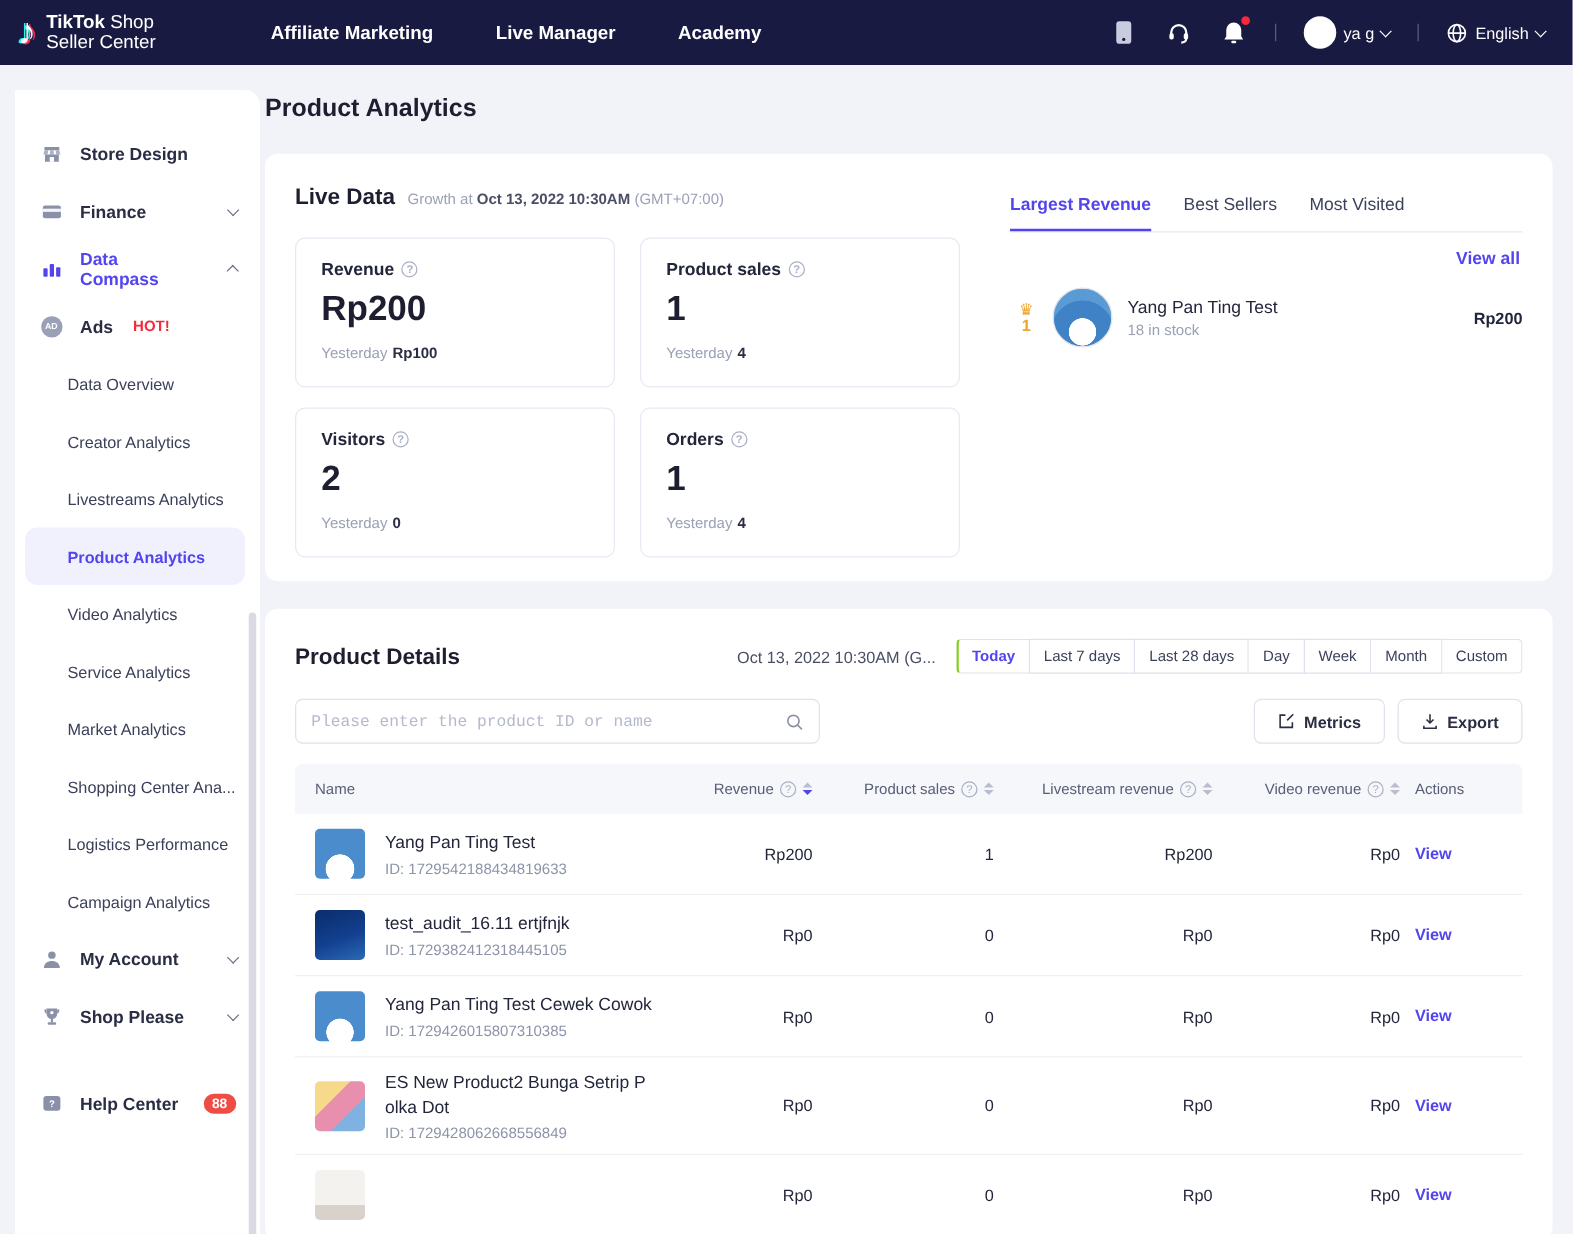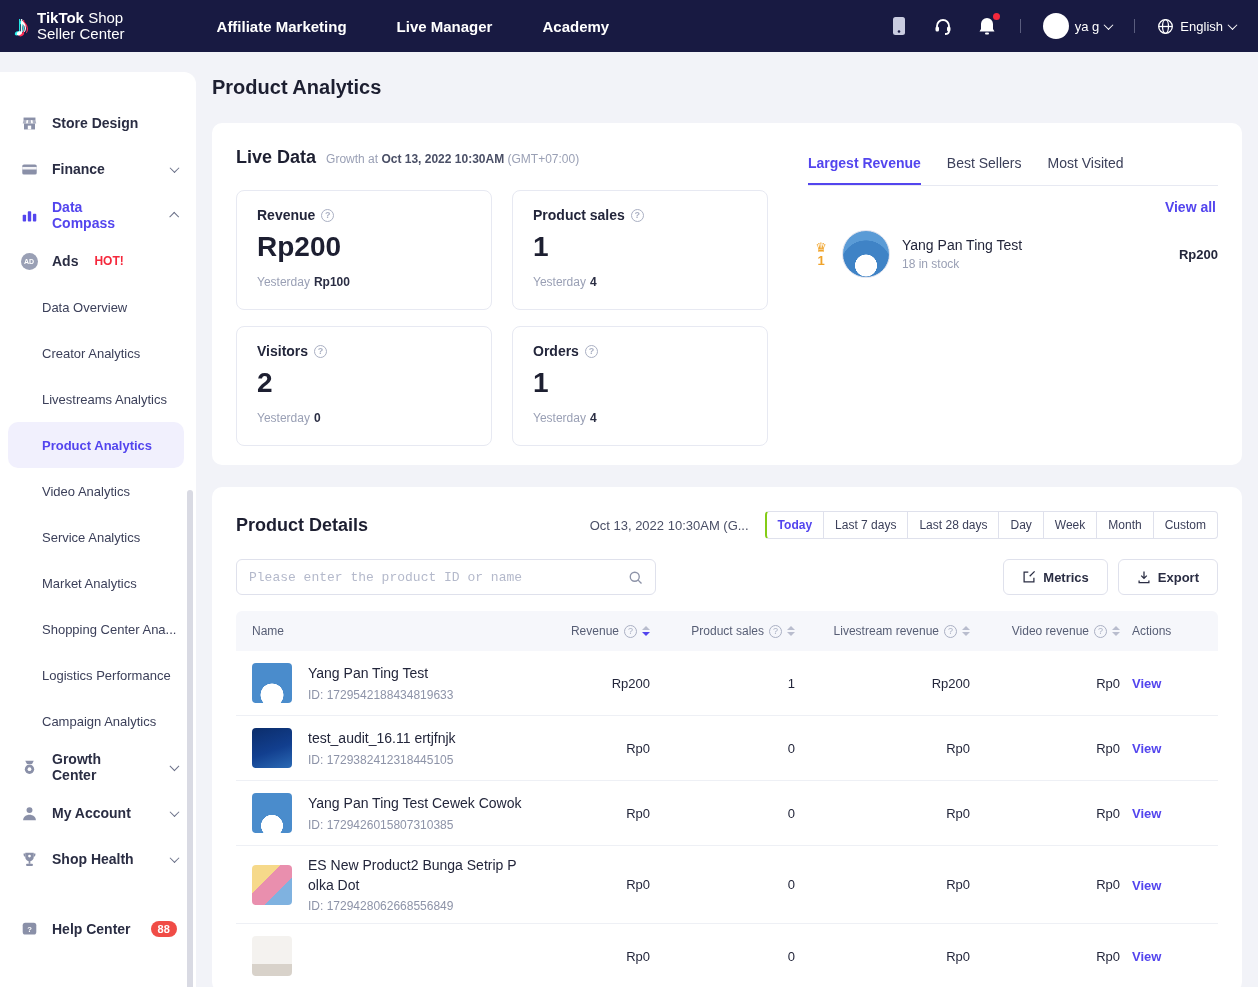--- a/index.html
+++ b/index.html
@@ -21,21 +21,21 @@
   .nav-sep { width:1px; height:14px; background:#5a5d7e; }
   .avatar { width:26px; height:26px; border-radius:50%; background:#fff; }
   .user-wrap,.lang-wrap { display:flex; align-items:center; gap:6px; color:#fff; font-size:13px; cursor:pointer; }
   .chev { width:7px; height:7px; border-right:1.5px solid currentColor; border-bottom:1.5px solid currentColor; display:inline-block; }
   .chev.down { transform:rotate(45deg) translate(-1px,-1px); }
   .chev.up { transform:rotate(-135deg) translate(-1px,-1px); }
   .chev.white { color:#fff; }
   .chev.gray { color:#6a7088; }
 
   
-  .sidebar { position:absolute; top:72px; left:0; width:196px; height:915px; background:#fff; border-radius:0 12px 0 0; padding-top:28px; }
+  .sidebar { position:absolute; top:72px; left:12px; width:196px; height:915px; background:#fff; border-radius:0 12px 0 0; padding-top:28px; }
   .side-item { display:flex; align-items:center; gap:14px; height:46px; padding:0 18px 0 20px; font-size:14px; font-weight:bold; color:#2a2d43; cursor:pointer; }
   .side-item .lbl { flex:0 1 auto; }
   .side-item .sp { flex:1; }
   .side-ic { width:18px; height:18px; display:flex; align-items:center; justify-content:center; color:#8a90a8; flex:none; }
   .side-item.accent, .side-item.accent .side-ic { color:#5345ee; }
   .hot { color:#f5283c; font-size:12px; font-weight:bold; margin-left:2px; }
   .sub-item { height:46px; display:flex; align-items:center; padding-left:42px; font-size:13px; color:#3c405a; cursor:pointer; }
   .sub-item.active { background:#f1f0fd; color:#5345ee; font-weight:bold; border-radius:10px; margin:0 12px 0 8px; padding-left:34px; }
   .help-row { margin-top:24px; }
   .badge-num { background:#f04c46; color:#fff; font-size:11px; font-weight:bold; border-radius:9px; padding:2px 7px; margin-left:6px; }
@@ -223,51 +223,39 @@
   <div class="sub-item">Video Analytics</div>
   <div class="sub-item">Service Analytics</div>
   <div class="sub-item">Market Analytics</div>
   <div class="sub-item">Shopping Center Ana...</div>
   <div class="sub-item">Logistics Performance</div>
   <div class="sub-item">Campaign Analytics</div>
 
   <div class="side-item">
     <span class="side-ic">
         <svg width="17" height="17" viewBox="0 0 20 20" fill="#8a90a8">
-          <path d="M5 2h10l-2 4H7z"></path>
-          <circle cx="10" cy="12" r="5.5"></circle>
-          <circle cx="10" cy="12" r="2.2" fill="#fff"></circle>
-        </svg>
-      </span>
-    <span class="lbl">Growth Center</span>
-    <span class="sp"></span>
-    <i class="chev down gray"></i>
-  </div>
-  <div class="side-item">
-    <span class="side-ic">
-        <svg width="17" height="17" viewBox="0 0 20 20" fill="#8a90a8">
           <circle cx="10" cy="6" r="3.5"></circle>
           <path d="M2.5 18c0-4 3.5-6.5 7.5-6.5s7.5 2.5 7.5 6.5z"></path>
         </svg>
       </span>
     <span class="lbl">My Account</span>
     <span class="sp"></span>
     <i class="chev down gray"></i>
   </div>
   <div class="side-item">
     <span class="side-ic">
         <svg width="17" height="17" viewBox="0 0 20 20" fill="#8a90a8">
           <path d="M5 2h10v5a5 5 0 0 1-10 0z"></path>
           <path d="M3 3h2v4a3 3 0 0 1-2-3zm14 0h-2v4a3 3 0 0 0 2-3z"></path>
           <rect x="9" y="11" width="2" height="4"></rect>
           <rect x="6" y="15" width="8" height="2.5" rx="1"></rect>
           <circle cx="10" cy="6" r="1.6" fill="#fff"></circle>
         </svg>
       </span>
-    <span class="lbl">Shop Health</span>
+    <span class="lbl">Shop Please</span>
     <span class="sp"></span>
     <i class="chev down gray"></i>
   </div>
 
   <div class="side-item help-row">
     <span class="side-ic">
         <svg width="17" height="17" viewBox="0 0 20 20">
           <rect x="2" y="2" width="16" height="14" rx="3" fill="#8a90a8"></rect>
           <text x="10" y="12.5" font-size="9" fill="#fff" text-anchor="middle" font-family="sans-serif">?</text>
         </svg>

